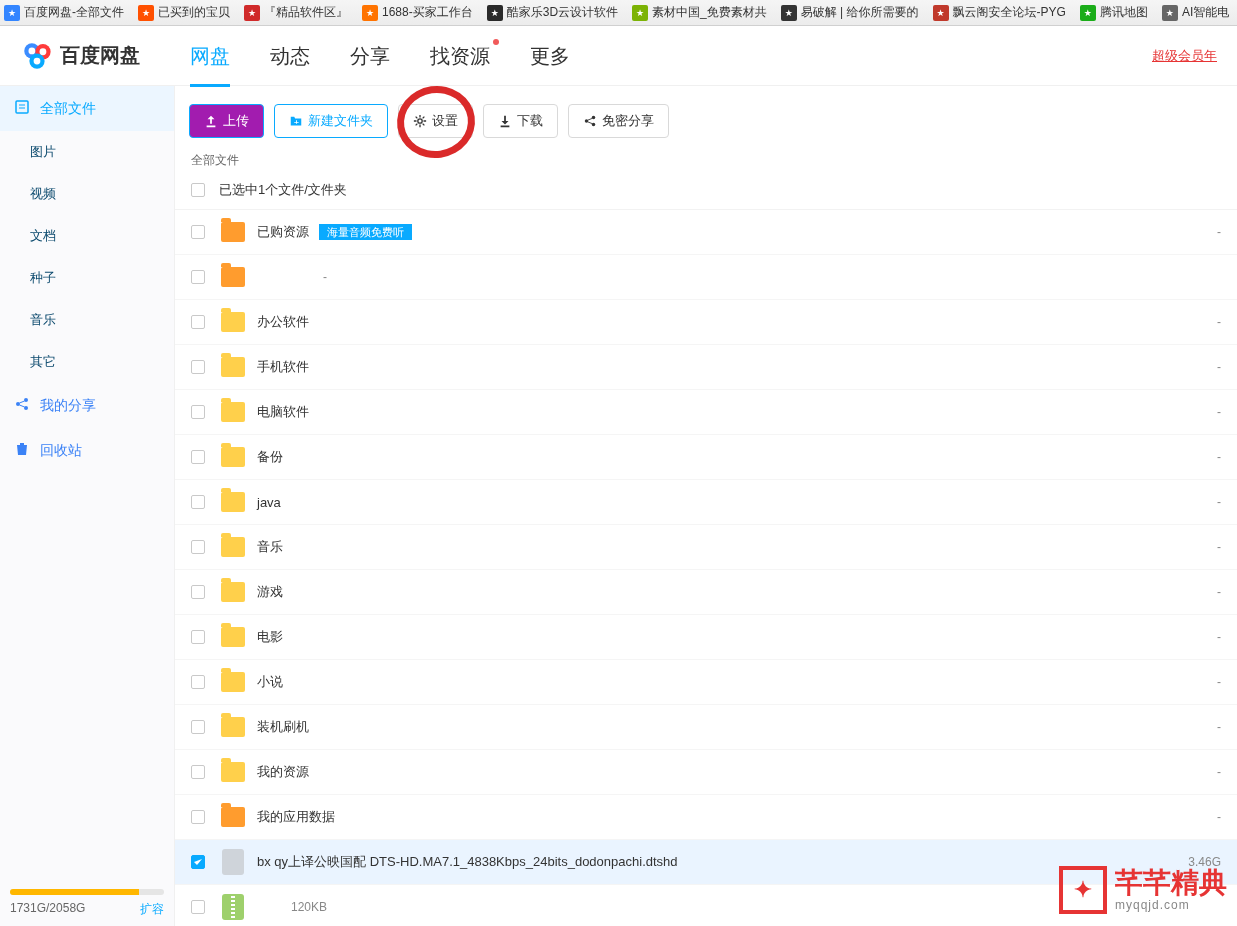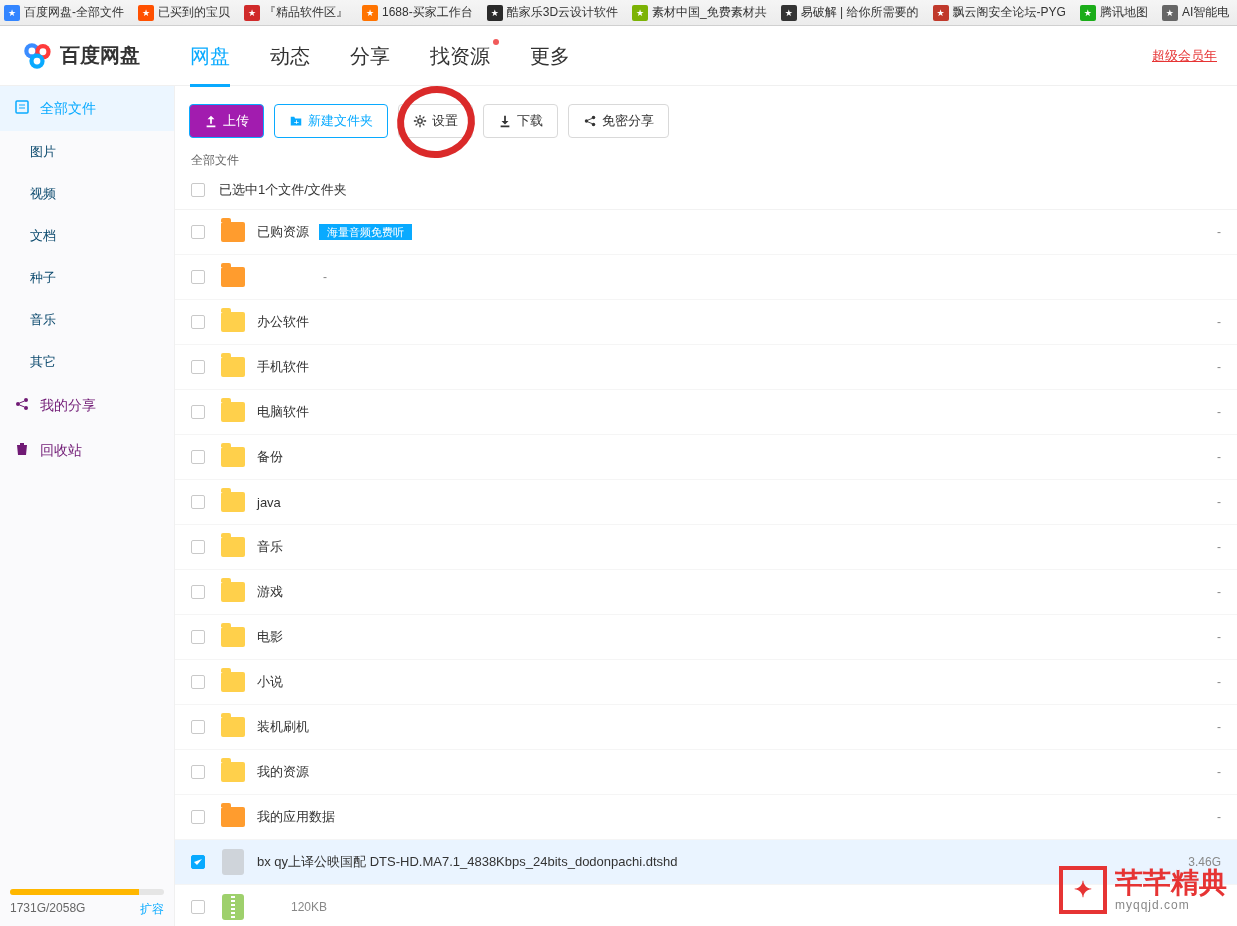--- a/index.html
+++ b/index.html
@@ -15,21 +15,21 @@
 .logo-text { font-size: 20px; font-weight: bold; color: #333; }
 .main-nav { display: flex; margin-left: 50px; gap: 40px; }
 .nav-item { font-size: 20px; color: #333; cursor: pointer; padding: 18px 0 14px; position: relative; }
 .nav-item.active { color: #09aaff; border-bottom: 3px solid #09aaff; }
 .nav-dot { position: absolute; top: 14px; right: -9px; width: 6px; height: 6px; background: #f15a5a; border-radius: 50%; }
 .vip-link { margin-left: auto; color: #e63434; font-size: 13px; text-decoration: underline; cursor:pointer; }
 
 .content { display: flex; height: calc(926px - 26px - 60px); }
 .sidebar { width: 175px; background: #fafafc; border-right: 1px solid #f0f0f0; display:flex; flex-direction:column; }
 .sidebar-list { flex:1; }
-.sidebar-item { display:flex; align-items:center; height:45px; padding-left:14px; font-size:14px; color:#701a75; cursor:pointer; }
+.sidebar-item { display:flex; align-items:center; height:45px; padding-left:14px; font-size:14px; color:#3b82f6; cursor:pointer; }
 .sidebar-item.active { color:#09aaff; background:#ecf6ff; }
 .sidebar-item.sub { padding-left:30px; font-size:13px; color:#0c4a6e; height:42px; }
 .sidebar-item svg { margin-right:10px; }
 .storage-bar-wrap { padding: 4px 10px 8px; font-size:12px; color:#666; }
 .storage-bar { height:6px; background:#e5e5e5; border-radius:3px; overflow:hidden; margin-bottom:6px; }
 .storage-fill { height:100%; background:#ffb700; width:84%; }
 .storage-row { display:flex; justify-content:space-between; }
 .expand-link { color:#09aaff; cursor:pointer; }
 
 .main { flex:1; display:flex; flex-direction:column; }

